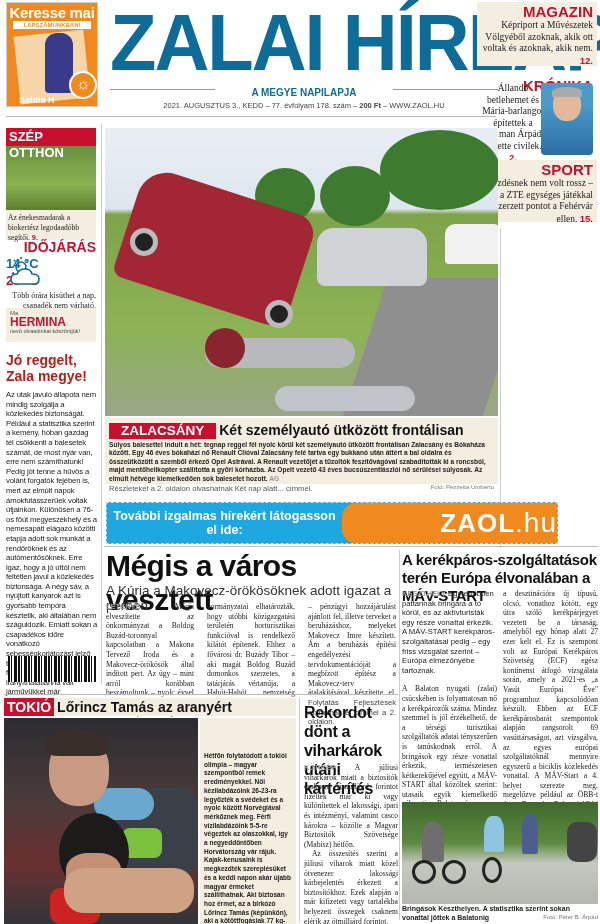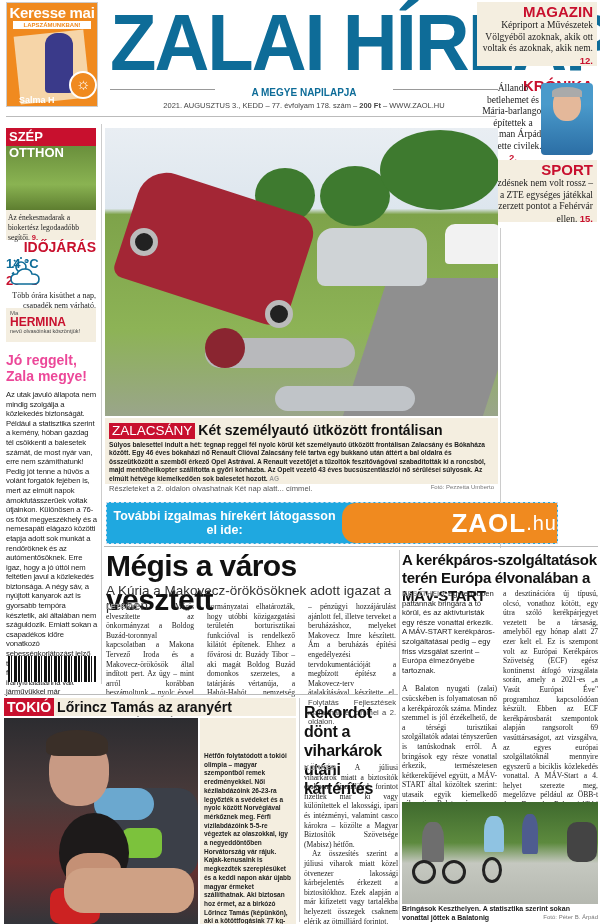--- a/index.html
+++ b/index.html
@@ -44,48 +44,48 @@
 #weather{left:6px;top:240px;width:90px}
 #weather h3{text-align:right;font-family:"Liberation Sans",sans-serif;color:#c8102e;font-size:14px;font-weight:bold;line-height:15px}
 .temp{font-family:"Liberation Sans",sans-serif;font-weight:bold;font-size:13px;text-align:left;line-height:17px}
 #weather .wtxt{font-size:8px;text-align:right;line-height:10px;margin-top:2px}
 #wicon{position:absolute;left:2px;top:16px;width:34px;height:32px}
 #nameday{left:6px;top:308px;width:90px;background:#f4eee0;padding:2px 4px;height:34px}
 #nameday .ma{font-size:6px;font-family:"Liberation Sans",sans-serif;color:#555}
 #nameday .nm{font-family:"Liberation Sans",sans-serif;font-weight:bold;color:#c8102e;font-size:12px;line-height:12px}
 #nameday .gr{font-size:5.5px;font-family:"Liberation Sans",sans-serif;color:#444}
 #greet{left:6px;top:352px;width:92px}
-#greet h2{font-family:"Liberation Sans",sans-serif;color:#ec4899;font-weight:bold;font-size:14px;line-height:16px}
+#greet h2{font-family:"Liberation Sans",sans-serif;color:#b91c1c;font-weight:bold;font-size:14px;line-height:16px}
 #greet p{font-family:"Liberation Sans",sans-serif;font-size:7.7px;line-height:9.6px;margin-top:6px;letter-spacing:-.15px}
 #greet .auth{margin-top:5px;border-top:1px solid #ccc;padding-top:2px;font-family:"Liberation Sans",sans-serif;font-size:8px;font-weight:bold;color:#888}
 #greet .mail{font-family:"Liberation Sans",sans-serif;font-size:7.5px;color:#444}
 #barcode{left:8px;top:656px;width:88px;height:26px;background:repeating-linear-gradient(90deg,#111 0 2px,#fff 2px 3px,#111 3px 4px,#fff 4px 6px,#111 6px 9px,#fff 9px 10px)}
 .vline{position:absolute;border-left:1px solid #ccc}
 
 #main-photo{left:105px;top:128px;width:393px;height:288px;overflow:hidden;background:linear-gradient(#e9eef3 0,#dde6ee 28%,#7ea34a 30%,#8db356 70%,#9aa58a 100%)}
 .tree{position:absolute;background:#3e7a2f;border-radius:50%}
 .car-red{position:absolute;left:20px;top:62px;width:180px;height:115px;background:#a32635;border-radius:30px 20px 20px 10px;transform:rotate(18deg)}
 .car-white{position:absolute;left:212px;top:100px;width:110px;height:58px;background:#cfd3d6;border-radius:16px 16px 8px 8px}
 .police{position:absolute;left:340px;top:96px;width:55px;height:40px;background:#f2f2f2;border-radius:10px 6px 4px 4px}
 .road{position:absolute;left:260px;top:150px;width:140px;height:140px;background:#8f8f8f;transform:skewX(-18deg)}
 .wheel{position:absolute;width:28px;height:28px;border-radius:50%;background:#222;border:5px solid #bbb}
 .debris{position:absolute;background:#c0c4c8;border-radius:20px}
 
 #lead-box{left:105px;top:418px;width:393px;background:#f4eee0;padding:3px 4px;height:66px}
-#lead-box .kick{display:inline-block;background:#c8102e;color:#fff;font-family:"Liberation Sans",sans-serif;font-weight:normal;font-size:13.5px;padding:0 3px;line-height:16px}
+#lead-box .kick{display:inline-block;background:#c8102e;color:#fff;font-family:"Liberation Sans",sans-serif;font-weight:bold;font-size:13.5px;padding:0 12px;line-height:16px}
 #lead-box .hd{font-family:"Liberation Sans",sans-serif;font-weight:bold;font-size:14px;color:#111;margin-left:3px}
 #lead-box .bd{font-family:"Liberation Sans",sans-serif;font-weight:bold;font-size:6.6px;line-height:8.4px;margin-top:2px;color:#222}
 #lead-box .ag{color:#999}
 #lead-box .rs{font-family:"Liberation Sans",sans-serif;font-size:7.6px;color:#555;margin-top:1px}
 #lead-box .foto{float:right;font-size:6px;color:#777}
 
 #banner{left:106px;top:502px;width:452px;height:42px;background:#1fa8e0;border:1px dashed #cde;display:flex}
 #banner .l{flex:0 0 235px;display:flex;align-items:center;justify-content:center;text-align:center;color:#fff;font-family:"Liberation Sans",sans-serif;font-weight:bold;font-size:12.5px;line-height:14px}
 #banner .r{flex:1;background:#f08a1f;border-radius:14px 0 0 14px;display:flex;align-items:center;justify-content:flex-end;color:#fff;font-family:"Liberation Sans",sans-serif;font-size:26px;font-weight:bold;letter-spacing:1px}
-#banner .r small{font-weight:normal;font-size:20px}
+#banner .r small{font-weight:normal;font-size:28px}
 
 #megis-h{left:106px;top:549px;width:290px;font-family:"Liberation Sans",sans-serif;font-weight:bold;font-size:30px;line-height:34px;color:#111;letter-spacing:-.6px}
 #megis-sub{left:106px;top:583px;width:290px;font-family:"Liberation Sans",sans-serif;font-size:13.5px;color:#333}
 .cols3{left:106px;top:602px;width:290px;display:flex;gap:13px}
 .cols3 div{flex:1;font-size:7.6px;line-height:9.6px;text-align:justify}
 .dl{font-family:"Liberation Sans",sans-serif;font-weight:bold;color:#999;font-size:7.5px}
 
 #kp-h{left:402px;top:551px;width:196px;font-family:"Liberation Sans",sans-serif;font-weight:bold;font-size:15px;line-height:18px;color:#111;letter-spacing:-.3px}
 .cols2{left:402px;top:589px;width:196px;display:flex;gap:6px}
 .cols2 .c1{flex:1;font-size:7.6px;line-height:9.6px;text-align:justify}

